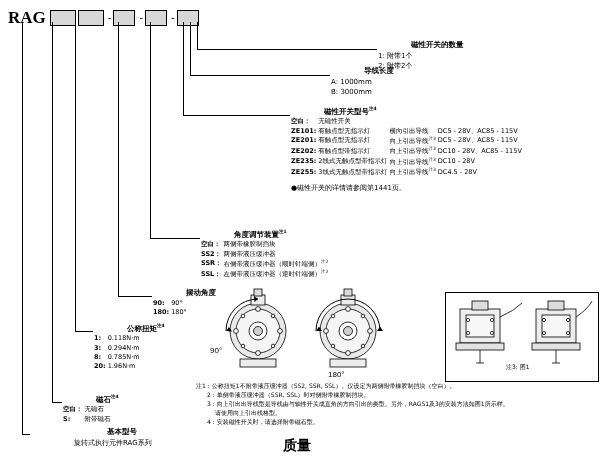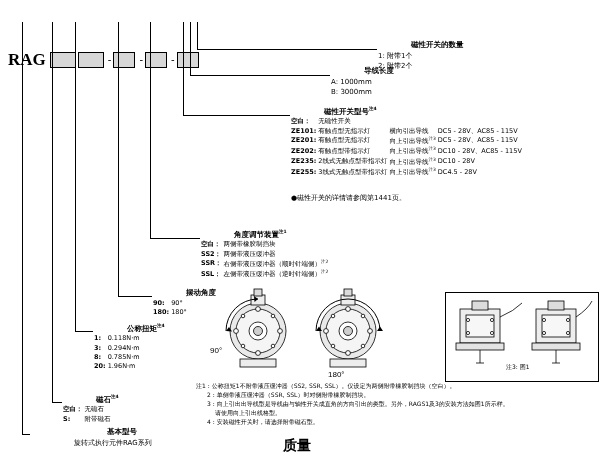--- a/index.html
+++ b/index.html
@@ -7,21 +7,21 @@
     width:605px;height:457px;
     background:#ffffff;
     font-family:"DejaVu Sans","Liberation Sans",sans-serif;
     font-size:7px;
     color:#000;
     position:relative;
     overflow:hidden;
   }
   .abs{position:absolute;}
   
-  #code-header{left:8px;top:8px;margin-top:42px;}
+  #code-header{left:8px;top:8px;}
   .code-row{display:flex;align-items:center;}
   .rag-label{font-size:17px;font-weight:bold;letter-spacing:0px;margin-right:4px;font-family:"Liberation Serif",serif;}
   .cbox{
     width:24px;height:14px;border:1px solid #000;background:#d7d7d7;margin-right:2px;
   }
   .cbox.w20{width:20px;}
   .dash{margin:0 2px;font-size:10px;line-height:10px;}
   
   .vline{position:absolute;background:#000;width:1px;}
   .hline{position:absolute;background:#000;height:1px;}
@@ -131,21 +131,21 @@
       <td>DC10 - 28V</td>
     </tr>
     <tr>
       <td class="lbl">ZE255:</td>
       <td>3线式无触点型带指示灯</td>
       <td><span>向上引出导线</span><span class="sup">注3</span></td>
       <td>DC4.5 - 28V</td>
     </tr>
   </tbody>
     </table>
-  <div class="t7" style="margin-top:16px;">●磁性开关的详情请参阅第1441页。</div>
+  <div class="t7" style="margin-top:6px;">●磁性开关的详情请参阅第1441页。</div>
 </div>
 
 <div class="blk" style="left:201px;top:229px;">
   <div class="bold t75">
     <span>角度调节装置</span><span class="sup">注1</span>
   </div>
   <table class="spec">
     <tbody>
         <tr>
       <td class="lbl">空白：</td>

